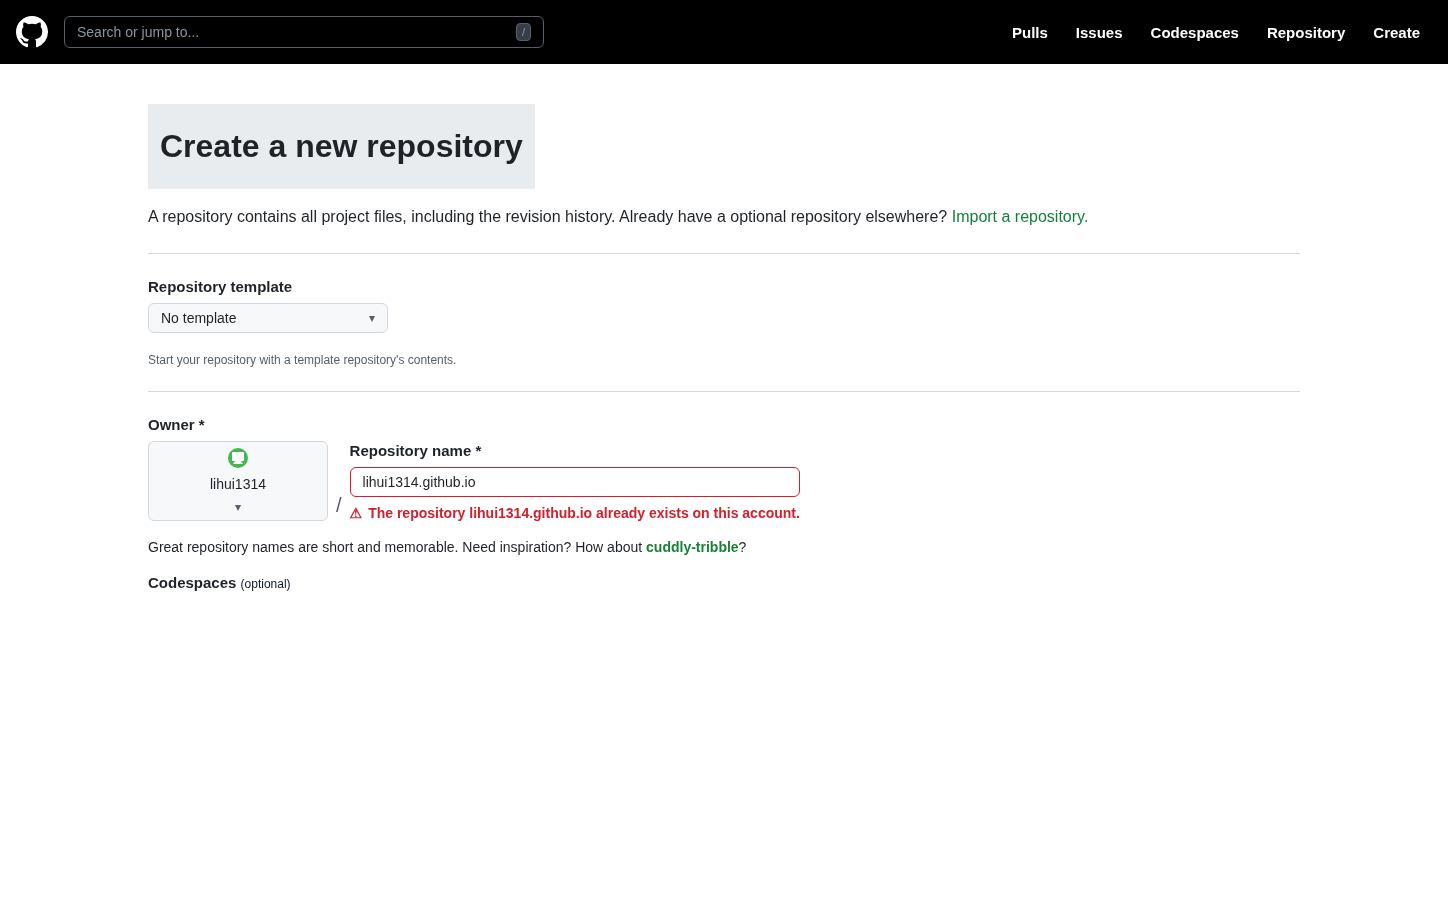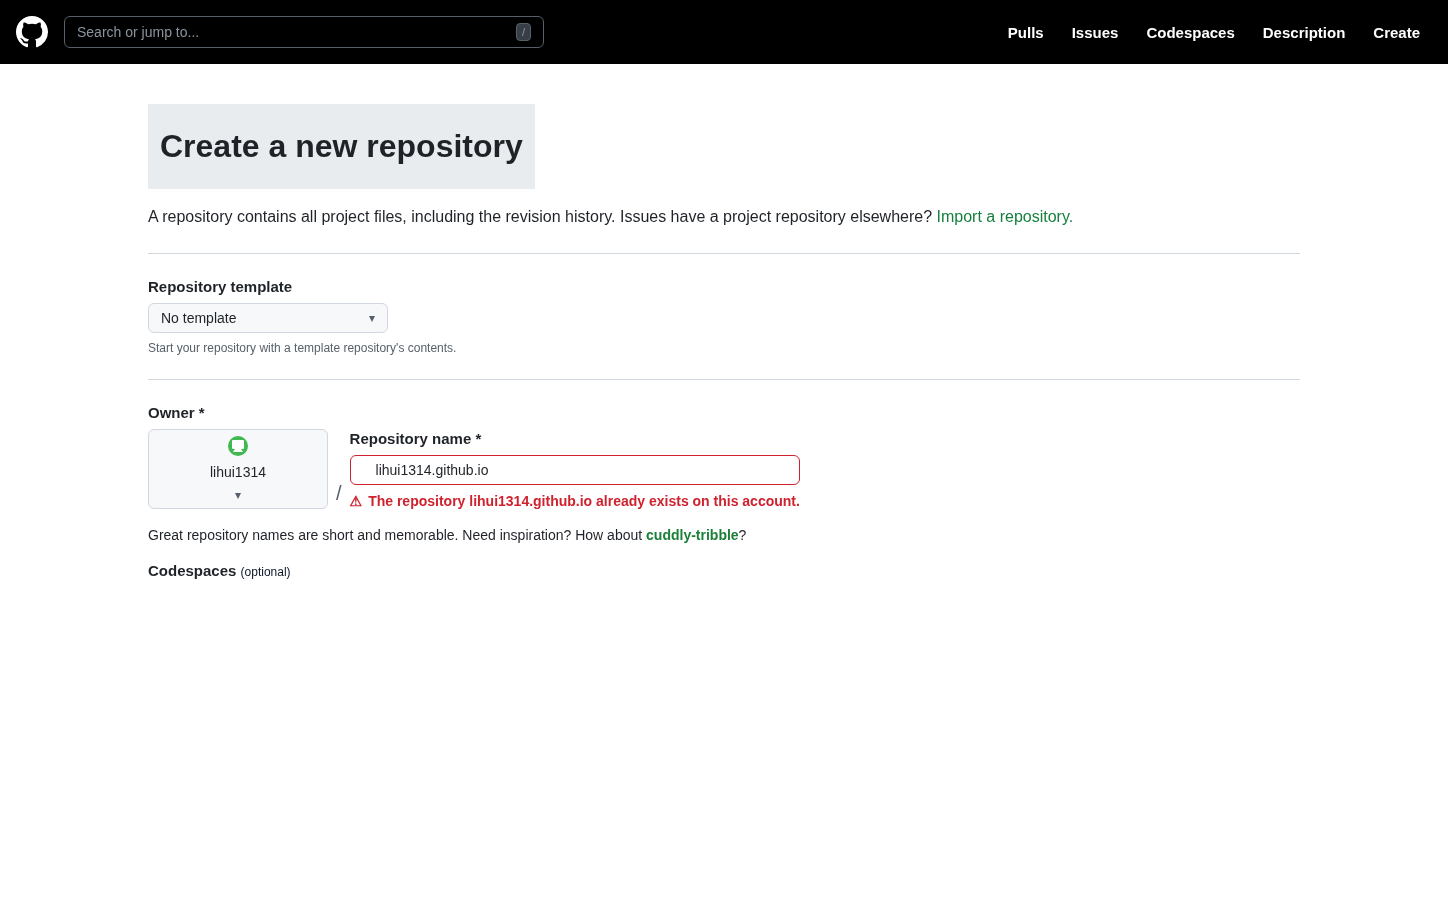--- a/index.html
+++ b/index.html
@@ -159,21 +159,21 @@
     }
 
     .dropdown-arrow {
       font-size: 12px;
       color: #57606a;
     }
 
     .form-hint {
       font-size: 12px;
       color: #57606a;
-      margin-top: 8px;
+      margin-top: 20px;
     }
 
     
     .owner-repo-row {
       display: flex;
       align-items: flex-end;
       gap: 8px;
       flex-wrap: wrap;
     }
 
@@ -228,21 +228,21 @@
     .slash-separator {
       font-size: 20px;
       color: #57606a;
       font-weight: 300;
       padding-bottom: 4px;
     }
 
     .repo-name-input {
       border: 1px solid #cf222e;
       border-radius: 6px;
-      padding: 6px 25px;
+      padding: 6px 12px;
       font-size: 14px;
       color: #1f2328;
       background: #ffffff;
       min-width: 320px;
       outline: none;
     }
 
     .error-message {
       display: flex;
       align-items: center;
@@ -300,35 +300,35 @@
     <div class="nav-search">
       <span class="nav-search-text">Search or jump to...</span>
       <span class="nav-search-kbd">/</span>
     </div>
   </div>
 
   <nav class="nav-links">
     <a class="nav-link">Pulls</a>
     <a class="nav-link">Issues</a>
     <a class="nav-link">Codespaces</a>
-    <a class="nav-link">Description</a>
+    <a class="nav-link">Repository</a>
     <a class="nav-link">Create</a>
   </nav>
 </header>
 
 <main class="main-content">
 
   
   <div class="page-title-wrap">
     <h1 class="page-title">Create a new repository</h1>
   </div>
 
   
   <p class="page-description">
-    <span>A repository contains all project files, including the revision history. Issues have a project repository elsewhere?</span>
+    <span>A repository contains all project files, including the revision history. Already have a optional repository elsewhere?</span>
     <a class="page-description-link">Import a repository.</a>
   </p>
 
   <hr class="divider">
 
   
   <div class="form-section">
     <label class="form-label">Repository template</label>
     <div class="template-dropdown">
       <span class="template-dropdown-text">No template</span>

